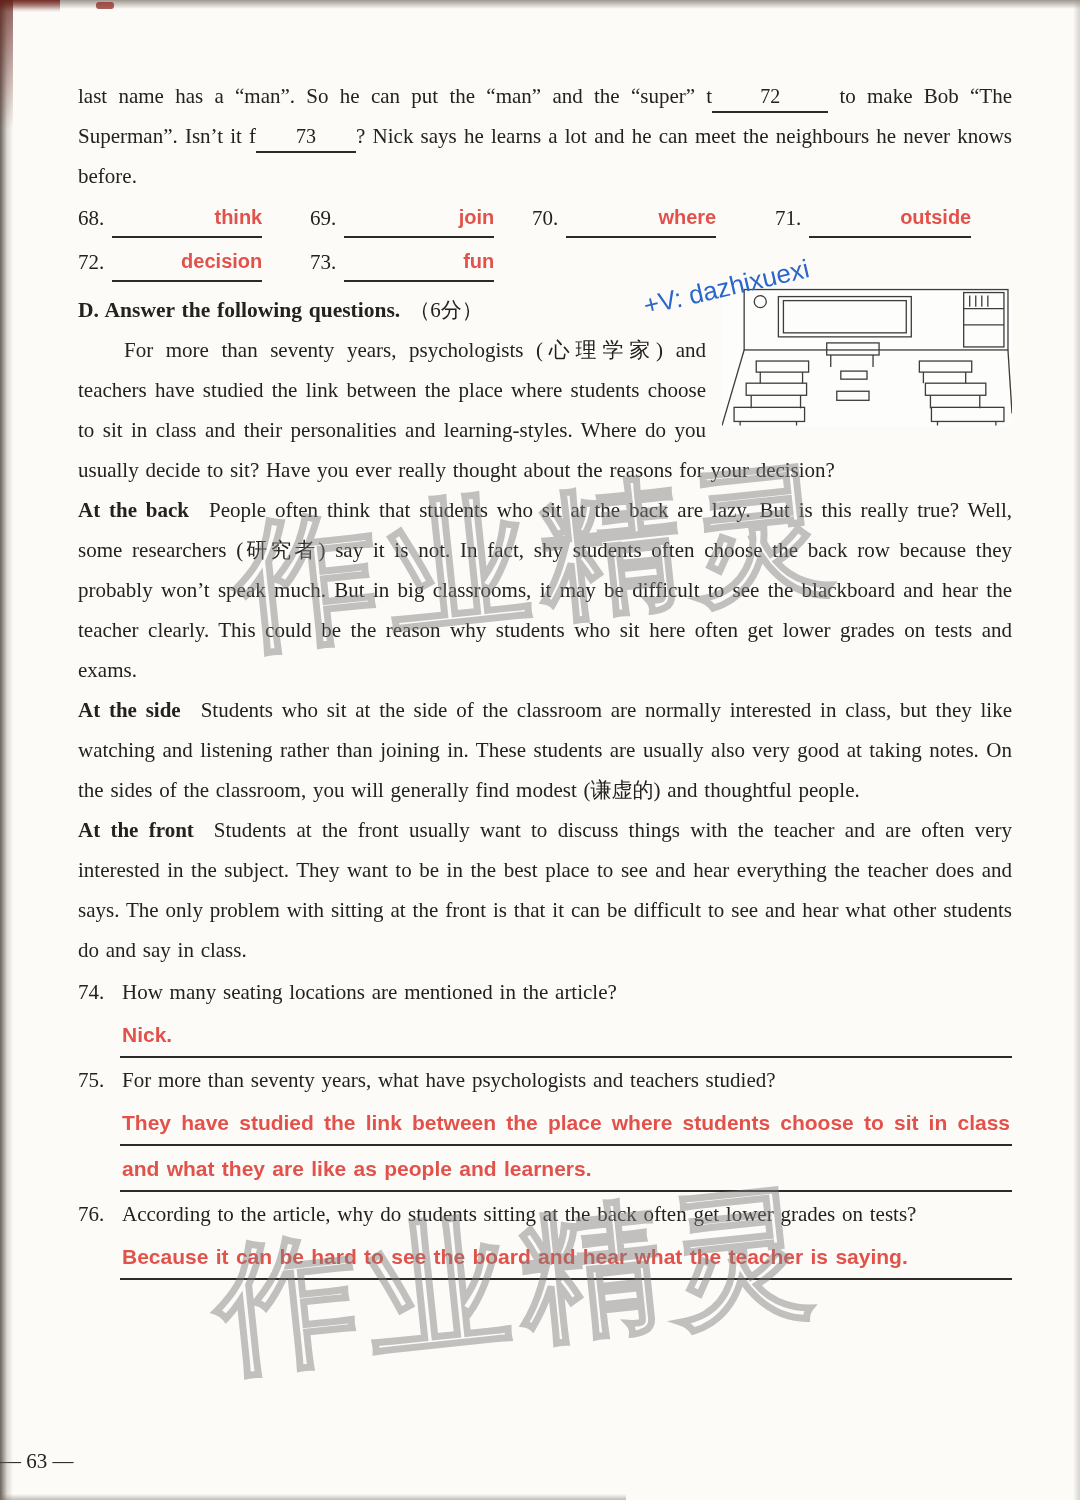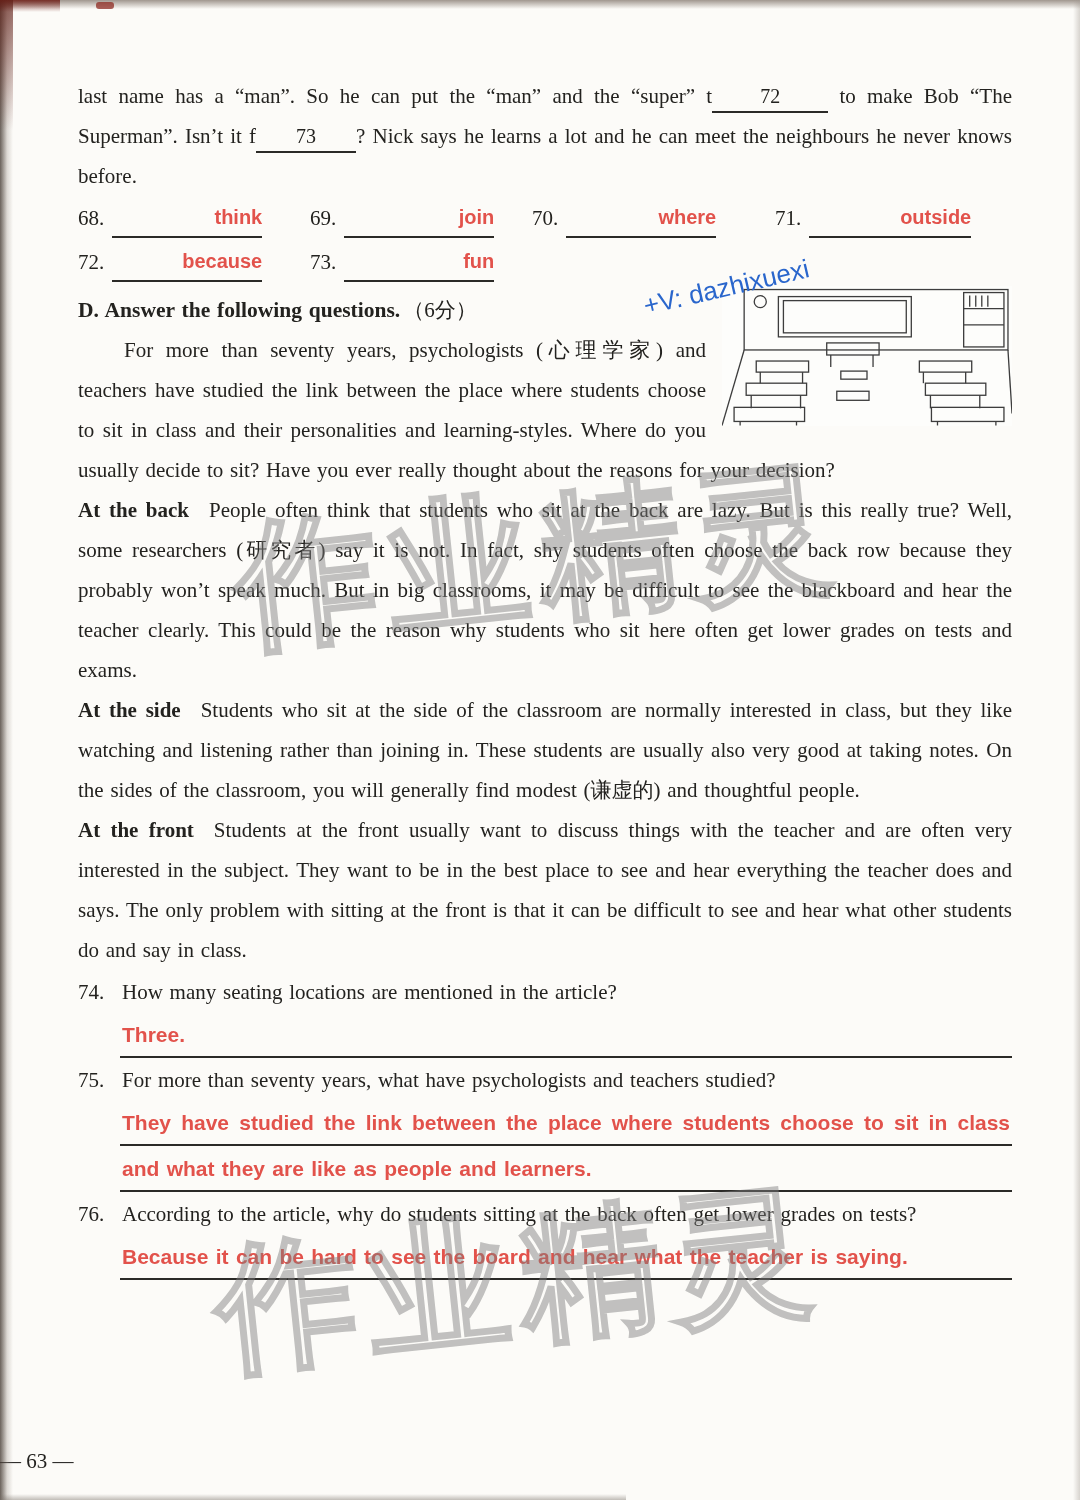--- a/index.html
+++ b/index.html
@@ -55,21 +55,21 @@
     text-align:right;
     font-family:"Liberation Sans","DejaVu Sans",sans-serif;
     font-weight:bold;color:#e2524b;font-size:20px;line-height:30px;height:34px;
     vertical-align:bottom;
   }
   .word-line.wide{width:162px;}
 
   
   .secd{margin-top:6px;}
   .secd b{font-size:21.5px;}
-  .secd .score{margin-left:3px;}
+  .secd .score{margin-left:9px;}
 
   
   .illus{
     float:right;width:290px;height:140px;
     margin:2px 0 14px 16px;
     background:#fdfdfb;
   }
 
   .para{margin:0;}
   .para.indent{text-indent:46px;}
@@ -135,21 +135,21 @@
     <p class="para"><span>last name has a “man”. So he can put the “man” and the “super” t</span><span class="blank">72</span><span> to make Bob “The Superman”. Isn’t it f</span><span class="blank narrow">73</span><span>? Nick says he learns a lot and he can meet the neighbours he never knows before.</span></p>
 
     <div class="fillrow">
       <span class="item"><span class="num">68.</span><span class="word-line">think</span></span>
       <span class="item"><span class="num">69.</span><span class="word-line">join</span></span>
       <span class="item"><span class="num">70.</span><span class="word-line">where</span></span>
       <span class="item"><span class="num">71.</span><span class="word-line wide">outside</span></span>
     </div>
 
     <div class="fillrow">
-      <span class="item"><span class="num">72.</span><span class="word-line">because</span></span>
+      <span class="item"><span class="num">72.</span><span class="word-line">decision</span></span>
       <span class="item"><span class="num">73.</span><span class="word-line">fun</span></span>
       <span></span>
         <span></span>
     </div>
 
     <div class="illus">
       <svg viewBox="0 0 288 138" width="290" height="140">
         <g stroke="#3d3d3d" stroke-width="1.3" fill="none">
           <rect x="22" y="3" width="262" height="60"></rect>
           <rect x="56" y="10" width="132" height="40"></rect>
@@ -193,21 +193,21 @@
 
     <p class="secd"><b>D. Answer the following questions.</b><span class="score">（6分）</span></p>
 
     <p class="para indent">For more than seventy years, psychologists (心理学家) and teachers have studied the link between the place where students choose to sit in class and their personalities and learning-styles. Where do you usually decide to sit? Have you ever really thought about the reasons for your decision?</p>
     <p class="para"><b class="phead">At the back</b><span>People often think that students who sit at the back are lazy. But is this really true? Well, some researchers (研究者) say it is not. In fact, shy students often choose the back row because they probably won’t speak much. But in big classrooms, it may be difficult to see the blackboard and hear the teacher clearly. This could be the reason why students who sit here often get lower grades on tests and exams.</span></p>
     <p class="para"><b class="phead">At the side</b><span>Students who sit at the side of the classroom are normally interested in class, but they like watching and listening rather than joining in. These students are usually also very good at taking notes. On the sides of the classroom, you will generally find modest (谦虚的) and thoughtful people.</span></p>
     <p class="para"><b class="phead">At the front</b><span>Students at the front usually want to discuss things with the teacher and are often very interested in the subject. They want to be in the best place to see and hear everything the teacher does and says. The only problem with sitting at the front is that it can be difficult to see and hear what other students do and say in class.</span></p>
 
     <div class="question">
       <p class="qtext"><span class="qnum">74.</span><span>How many seating locations are mentioned in the article?</span></p>
-      <div class="ansline lines1">Three.</div>
+      <div class="ansline lines1">Nick.</div>
     </div>
 
     <div class="question">
       <p class="qtext"><span class="qnum">75.</span><span>For more than seventy years, what have psychologists and teachers studied?</span></p>
       <div class="ansline lines2">They have studied the link between the place where students choose to sit in class and what they are like as people and learners.</div>
     </div>
 
     <div class="question">
       <p class="qtext"><span class="qnum">76.</span><span>According to the article, why do students sitting at the back often get lower grades on tests?</span></p>
       <div class="ansline lines1">Because it can be hard to see the board and hear what the teacher is saying.</div>

